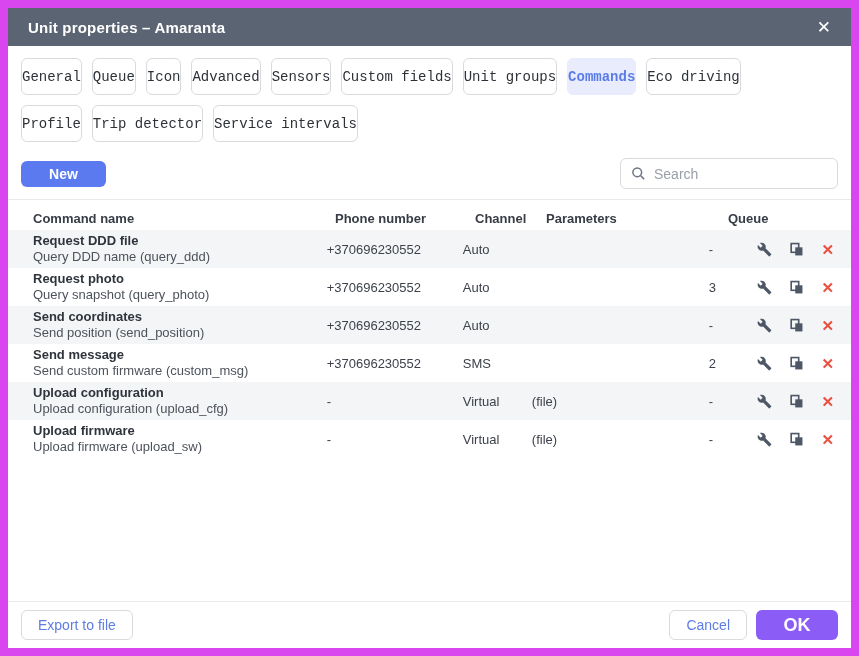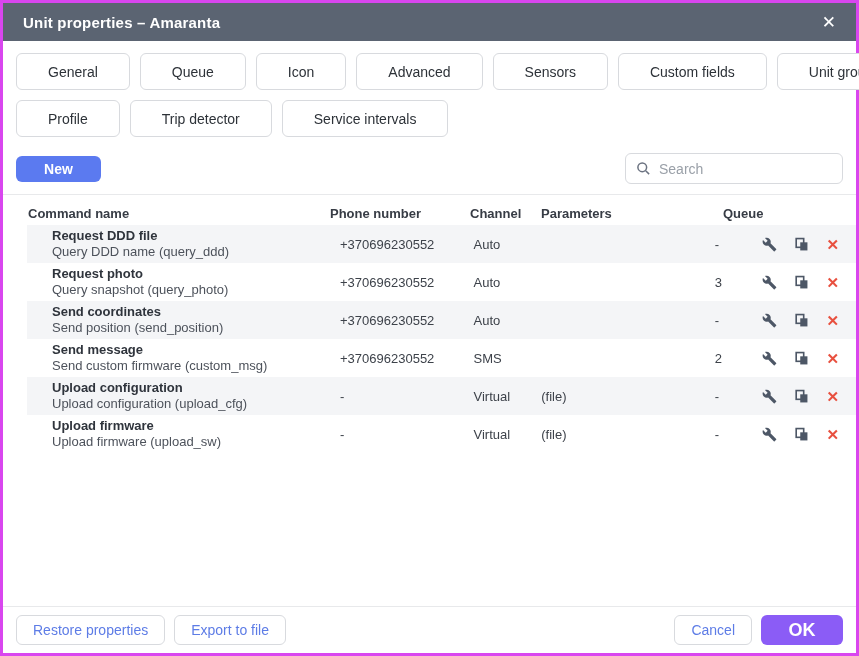--- a/index.html
+++ b/index.html
@@ -1,42 +1,42 @@
 <!DOCTYPE html>
 <html><head>
 <meta charset="utf-8">
 <style>
   * { box-sizing: border-box; margin: 0; padding: 0; }
   html,body { width: 859px; height: 656px; }
   body { font-family: "Liberation Sans", sans-serif; background: #fff; }
 
   .dialog {
     width: 859px; height: 656px;
-    border: 3px solid #d946ef;
+    border: 8px solid #d946ef;
     background: #fff;
     display: flex; flex-direction: column;
     position: relative;
   }
 
   
   .titlebar {
     height: 38px; background: #5b6472; color: #fff;
     display: flex; align-items: center; justify-content: space-between;
     padding: 0 16px 0 20px; flex: 0 0 auto;
   }
   .titlebar .title { font-size: 15px; font-weight: bold; letter-spacing: .2px; }
   .close-btn { font-size: 17px; color: #fff; cursor: pointer; line-height: 1; padding: 2px 4px; }
 
   
   .tabs { padding: 12px 13px 2px 13px; flex: 0 0 auto; }
   .tab-row { display: flex; gap: 10px; margin-bottom: 10px; flex-wrap: nowrap; }
   .tab {
     background: #fff; border: 1px solid #d8dade; border-radius: 6px;
-    height: 37px; padding: 0 31px; font-size: 14px; color: #2d3238;
-    font-family: Liberation Sans, sans-serif; cursor: pointer; white-space: nowrap;
+    height: 37px; padding: 0 0; font-size: 14px; color: #2d3238;
+    font-family: Liberation Mono, monospace; cursor: pointer; white-space: nowrap;
   }
   .tab.active { background: #e8ecfc; border-color: #e8ecfc; color: #5b7ce8; font-weight: bold; }
 
   
   .toolbar {
     display: flex; align-items: center; justify-content: space-between;
     padding: 4px 13px 10px 13px; border-bottom: 1px solid #e8e9eb; flex: 0 0 auto;
   }
   .btn-primary {
     background: #5b7af0; color: #fff; border: none; border-radius: 6px;
@@ -58,21 +58,21 @@
   .table { flex: 1 1 auto; overflow: hidden; }
   .thead, .trow { display: flex; align-items: center; padding-left: 25px; }
   .thead { height: 30px; padding-top: 6px; }
   .thead span { font-size: 13px; font-weight: bold; color: #373c45; }
   .c-name { width: 302px; }
   .c-phone { width: 140px; }
   .c-channel { width: 71px; }
   .c-params { width: 182px; }
   .c-queue { width: 50px; }
   .c-actions { flex: 1; display: flex; justify-content: flex-end; align-items: center; gap: 17px; padding-right: 17px; }
-  .trow { height: 38px; font-size: 13px; color: #3d424a; margin-left: 24px; }
+  .trow { height: 38px; font-size: 13px; color: #3d424a; }
   .trow:nth-child(odd) { background: #f4f5f7; }
   .cmd-name { font-weight: bold; color: #2f343c; line-height: 1.25; }
   .cmd-desc { color: #4d525b; line-height: 1.25; }
   .icon-btn { display: inline-flex; align-items: center; cursor: pointer; line-height: 1; }
   .del-x { color: #e8503f; font-size: 15px; font-weight: bold; }
 
   
   .footer {
     flex: 0 0 auto; border-top: 1px solid #e8e9eb;
     display: flex; align-items: center; justify-content: space-between;
@@ -287,21 +287,20 @@
         </svg>
       </span>
       <span class="icon-btn del-x">✕</span>
     </div>
   </div>
 </div>
   </div>
 
   <div class="footer">
     <div class="footer-left">
-      <button class="btn-outline">Restore properties</button>
       <button class="btn-outline">Export to file</button>
     </div>
     <div class="footer-right">
       <button class="btn-outline">Cancel</button>
       <button class="btn-ok">OK</button>
     </div>
   </div>
 
 </div>
 

